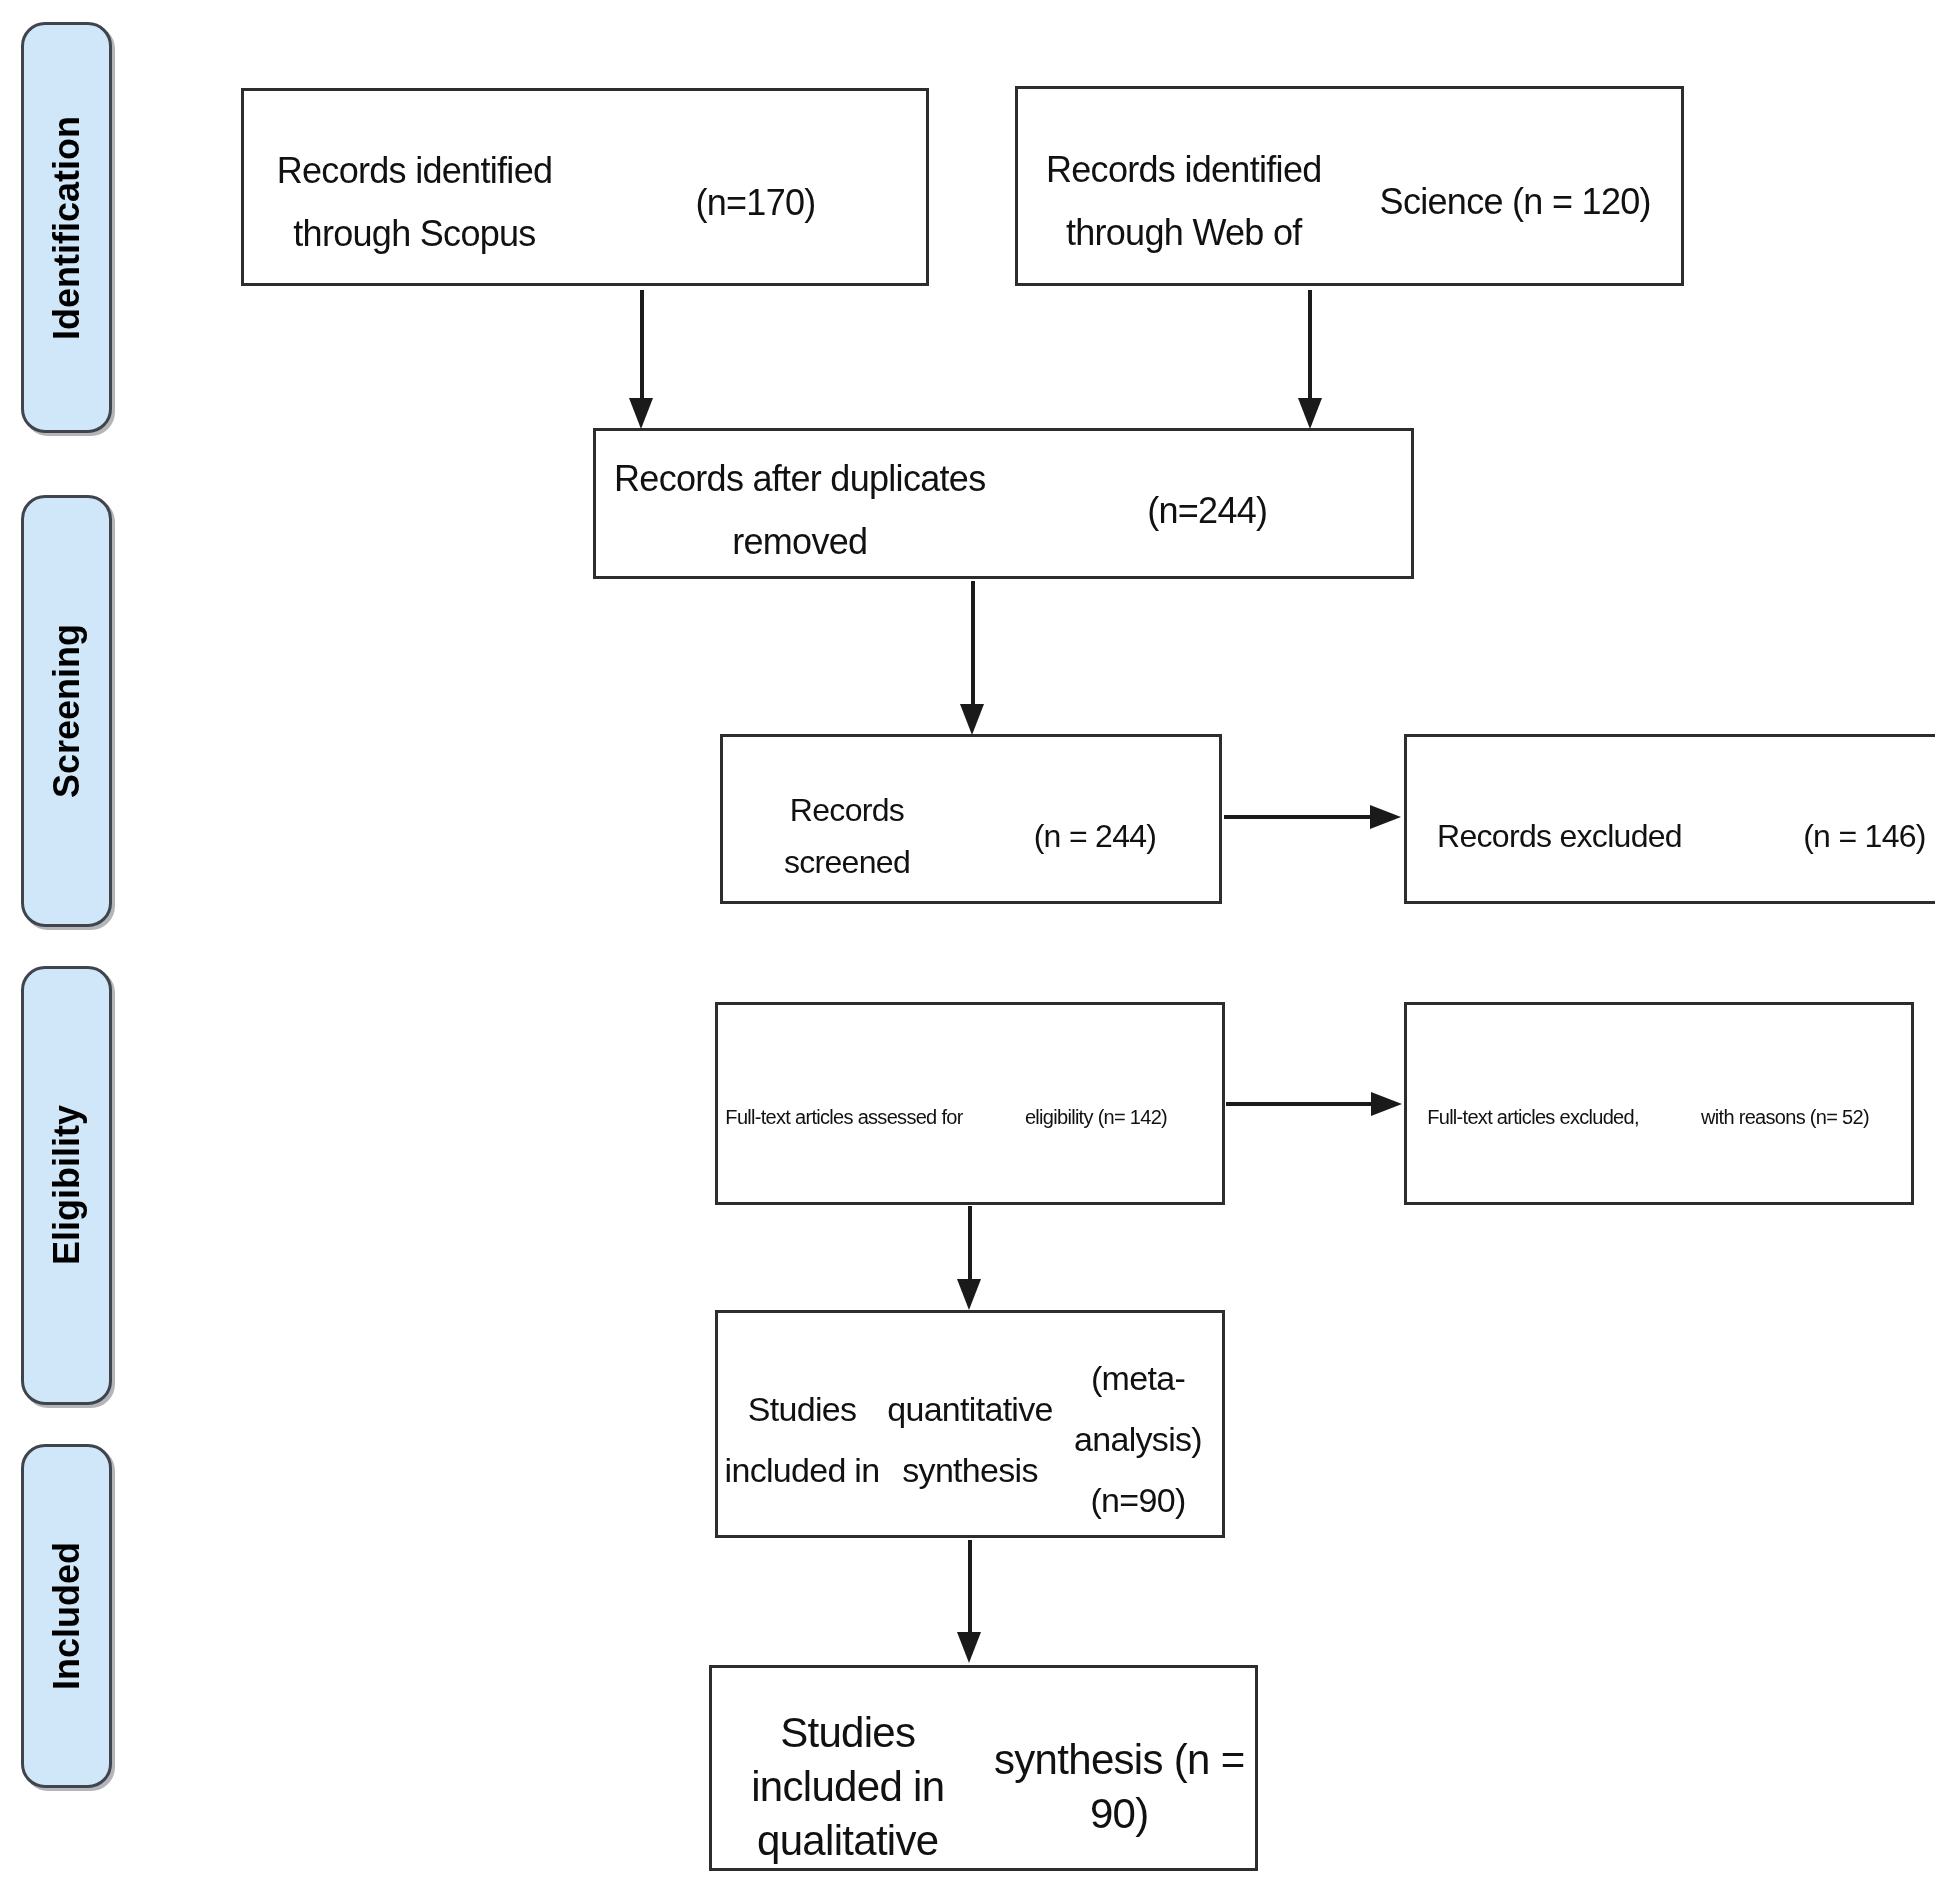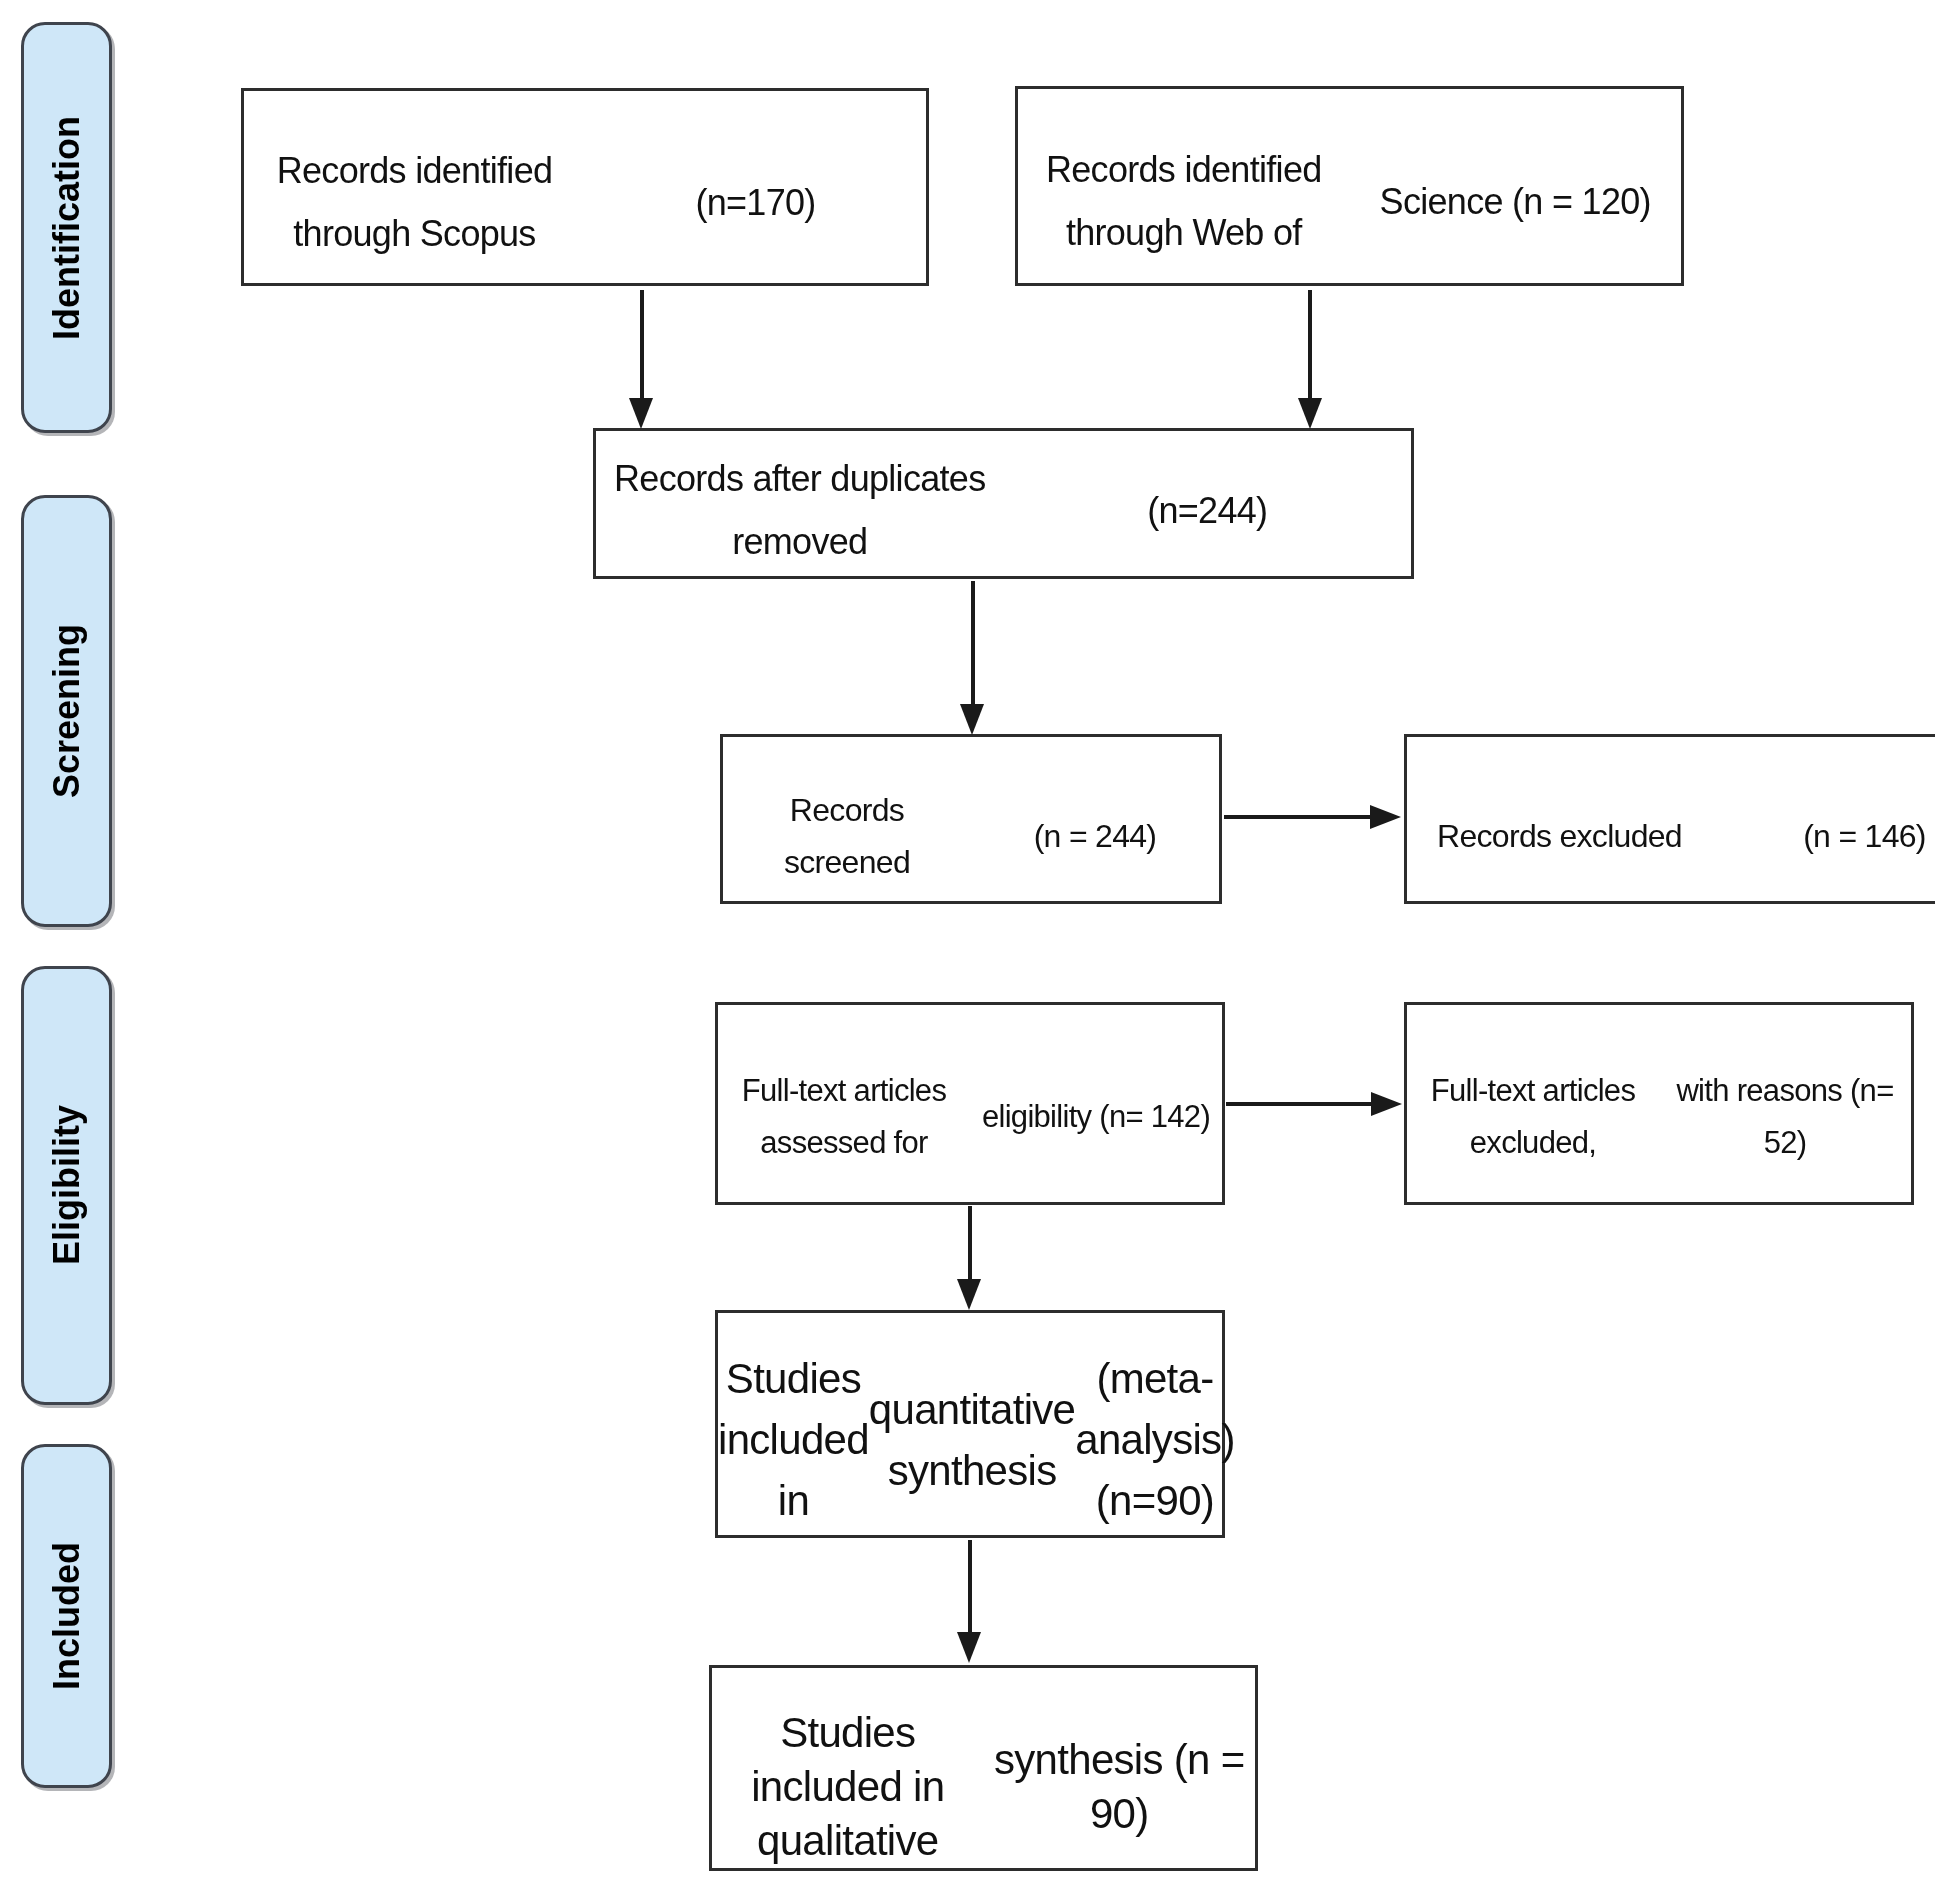--- a/index.html
+++ b/index.html
@@ -49,22 +49,22 @@
     display:flex;
     flex-direction:row;
     align-items:center;
     text-align:center;
     color:var(--text);
     letter-spacing:-0.7px;
   }
   .box .line{width:100%;}
   .t-lg{font-size:36px;line-height:63px;}
   .t-md{font-size:32px;line-height:52px;}
-  .t-sm{font-size:31px;line-height:52px;align-items:center;}
-  .t-q {font-size:42px;line-height:61px;}
+  .t-sm{font-size:20px;line-height:52px;align-items:center;}
+  .t-q {font-size:34px;line-height:61px;}
   .t-b {font-size:42px;line-height:54px;}
   
   .vline{position:absolute;width:3.7px;background:var(--arrow);}
   .hline{position:absolute;height:3.7px;background:var(--arrow);}
   .head-down{
     position:absolute;width:0;height:0;
     border-left:12px solid transparent;
     border-right:12px solid transparent;
     border-top:31px solid var(--arrow);
   }

